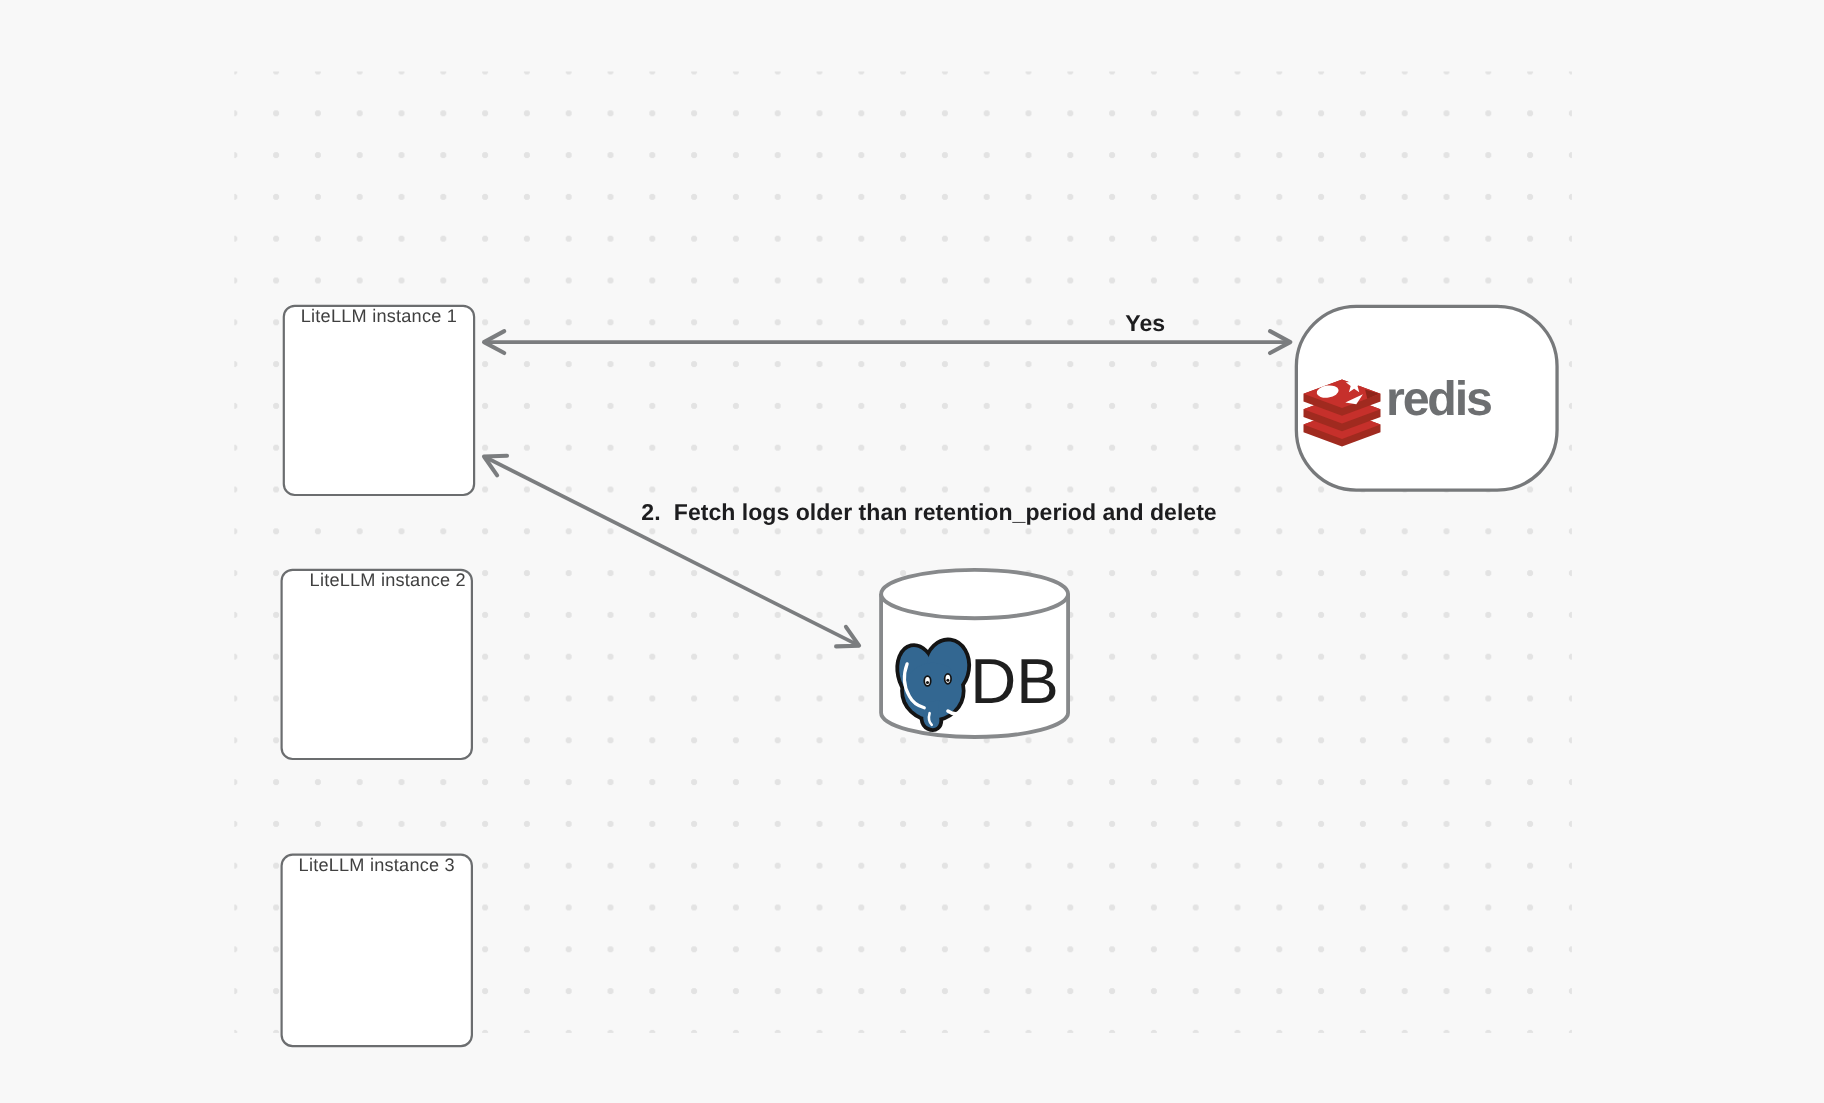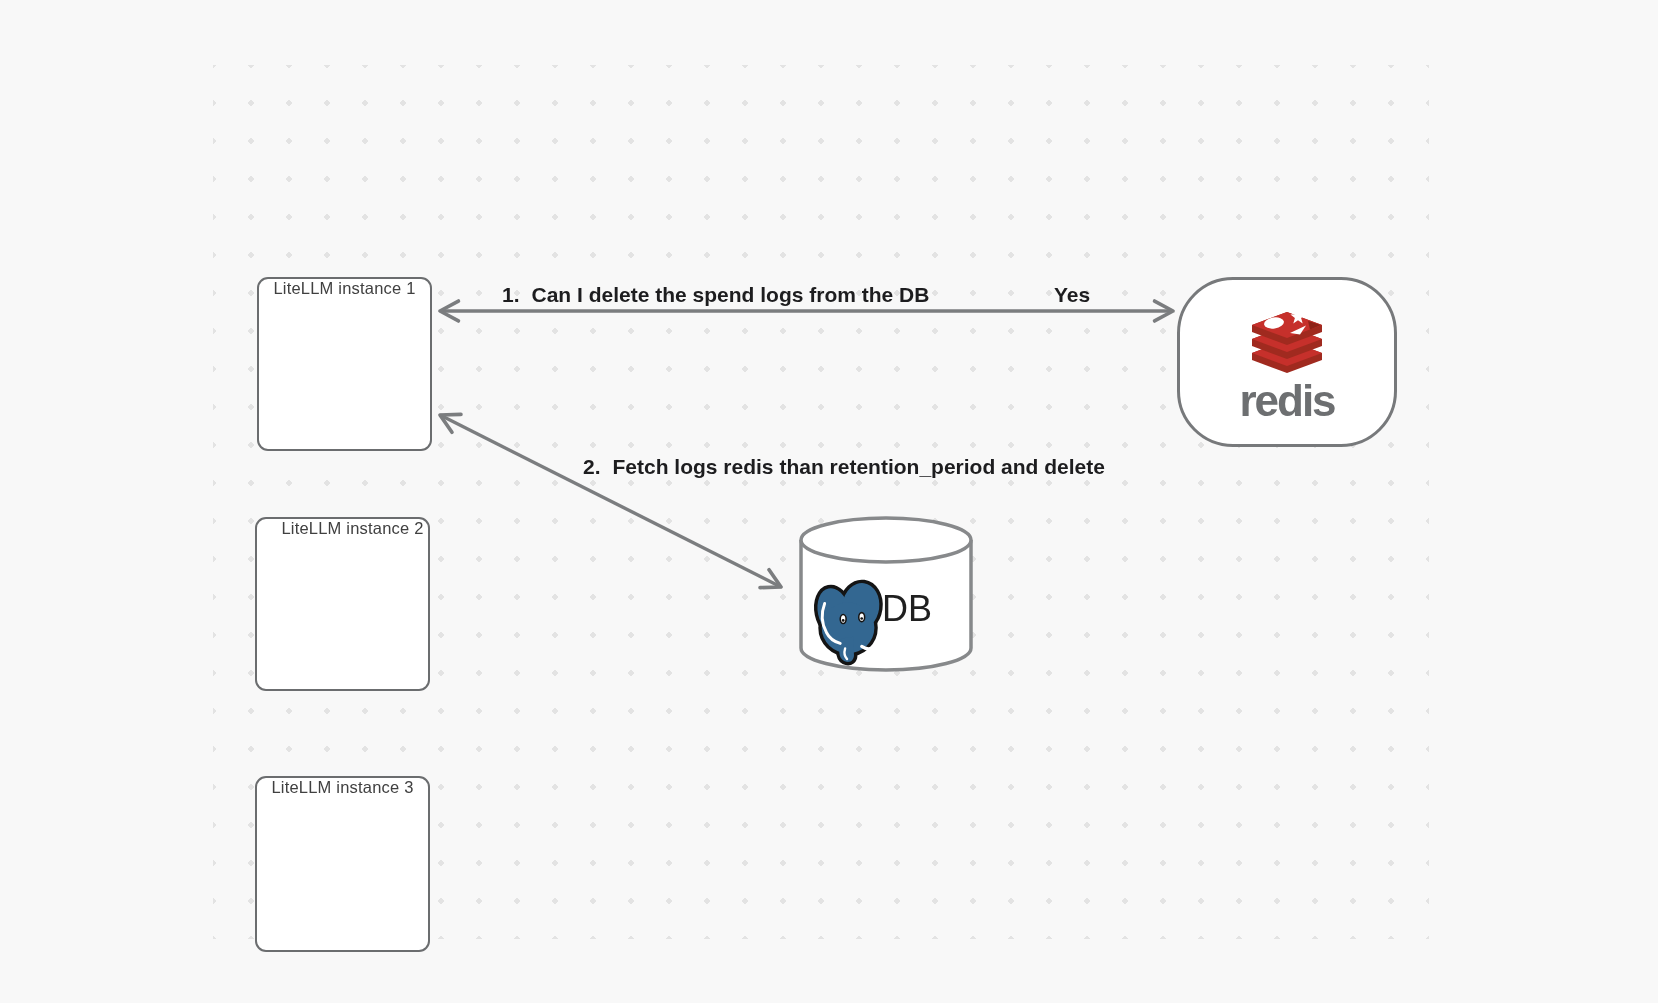--- a/index.html
+++ b/index.html
@@ -19,43 +19,43 @@
   .llm-box{
     position:absolute;width:175px;height:174px;
     background:#ffffff;border:2.5px solid #6b6d6f;border-radius:11px;
     display:flex;justify-content:center;
     box-sizing:border-box;
   }
   .llm-box .box-label{
     font-size:16.5px;color:#404040;letter-spacing:.2px;white-space:nowrap;
   }
   .redis-node{
-    position:absolute;left:1177px;top:277px;width:220px;height:170px;
+    position:absolute;left:1177px;top:277px;width:240px;height:170px;
     background:#ffffff;border:3px solid #77797b;border-radius:56px;
-    box-sizing:border-box;display:flex;flex-direction:column;align-items:center;
+    box-sizing:border-box;display:flex;flex-direction:row;align-items:center;
   }
   .redis-node svg{margin-top:26px;}
   .redis-wordmark{
     font-size:44px;font-weight:700;color:#6d6f71;letter-spacing:-2px;
     line-height:1;margin-top:1px;
   }
   .db-node{position:absolute;left:797px;top:514px;width:178px;height:162px;}
   .db-node .cyl{position:absolute;left:0;top:0;}
   .pg-elephant{position:absolute;left:14px;top:64px;}
   .db-label{
-    position:absolute;left:85px;top:77px;font-size:36px;font-weight:400;
+    position:absolute;left:85px;top:77px;font-size:58px;font-weight:400;
     color:#1f1f1f;line-height:1;letter-spacing:0;
   }
   .edge-label{
     position:absolute;font-size:21px;font-weight:700;color:#1d1d1f;
     white-space:nowrap;line-height:1.1;
   }
   .edge-label .num{margin-right:12px;}
   #label-arrow1{left:502px;top:283px;}
-  #label-yes{left:1054px;top:283px;}
+  #label-yes{left:1023px;top:283px;}
   #label-arrow2{left:583px;top:455px;}
 </style>
 </head>
 <body>
 
 <div class="canvas">
 
   <div class="dot-grid"></div>
 
   <svg class="arrow-layer" width="1658" height="1003" viewBox="0 0 1658 1003">
@@ -130,23 +130,20 @@
       <ellipse cx="33" cy="42" rx="3" ry="4.6" fill="#ffffff" stroke="#141414" stroke-width="1.6"></ellipse>
       <circle cx="33" cy="43.4" r="1.4" fill="#141414"></circle>
       <ellipse cx="52" cy="40" rx="3" ry="4.6" fill="#ffffff" stroke="#141414" stroke-width="1.6"></ellipse>
       <circle cx="52" cy="41.4" r="1.4" fill="#141414"></circle>
       <path d="M52,70 Q59,75 66,70" fill="none" stroke="#ffffff" stroke-width="3.2" stroke-linecap="round"></path>
       <path d="M35,72 Q33,79 37,83" fill="none" stroke="#ffffff" stroke-width="2.4" stroke-linecap="round"></path>
     </svg>
     <span class="db-label">DB</span>
   </div>
 
-  <div class="edge-label" id="label-arrow1">
-    <span class="num">1.</span><span>Can I delete the spend logs from the DB</span>
-  </div>
   <div class="edge-label" id="label-yes">
     <span>Yes</span>
   </div>
   <div class="edge-label" id="label-arrow2">
-    <span class="num">2.</span><span>Fetch logs redis than retention_period and delete</span>
+    <span class="num">2.</span><span>Fetch logs older than retention_period and delete</span>
   </div>
 
 </div>
 
 </body></html>

